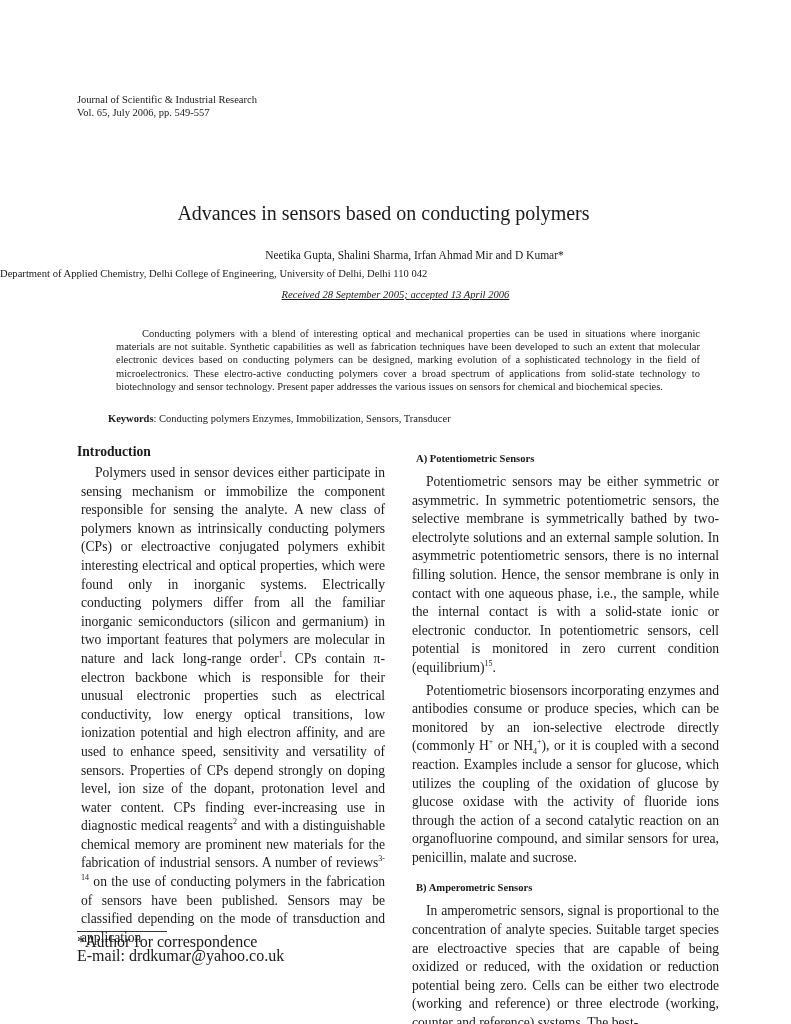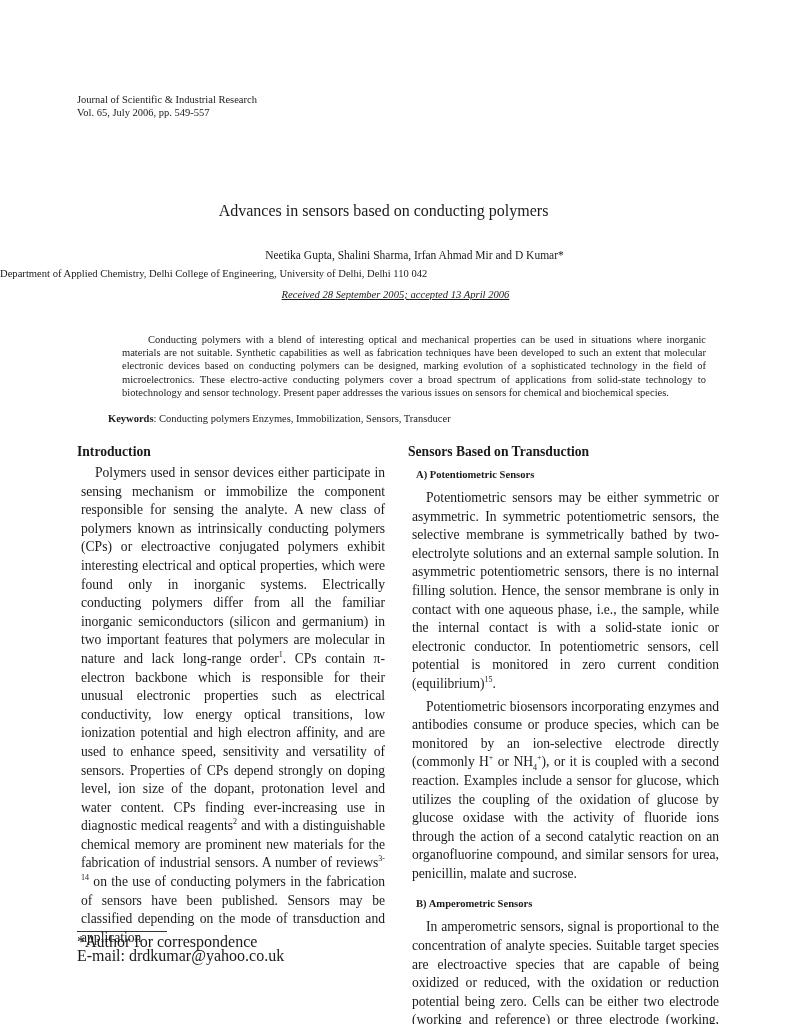--- a/index.html
+++ b/index.html
@@ -1,24 +1,24 @@
 <!DOCTYPE html>
 <html><head>
 <meta charset="utf-8">
 <style>
   html, body { margin: 0; padding: 0; background: #ffffff; }
   body { width: 791px; height: 1024px; position: relative; overflow: hidden;
          font-family: "Liberation Serif", "DejaVu Serif", serif; color: #1a1a1a; }
   .journal { position: absolute; left: 77px; top: 93px; font-size: 10.5px; line-height: 13px; }
-  .title { position: absolute; left: 0; width: 767px; top: 202px; text-align: center; font-size: 16px; }
+  .title { position: absolute; left: 0; width: 767px; top: 202px; text-align: center; font-size: 20px; }
   .authors { position: absolute; left: 0; width: 791px; top: 249px; text-align: center; font-size: 11.5px; padding-left: 19px; }
   .affil { position: absolute; left: 0; width: 791px; top: 268px; font-size: 10.6px; }
   .received { position: absolute; left: 0; width: 791px; top: 289px; text-align: center; font-size: 10.6px; font-style: italic; text-decoration: underline; }
   .abstract { position: absolute; left: 108px; width: 584px; top: 319px; font-size: 10.5px; line-height: 13.2px;
-              text-align: justify; text-indent: 26px; margin: 14px; }
+              text-align: justify; text-indent: 26px; margin: 8px; }
   .keywords { position: absolute; left: 108px; top: 413px; font-size: 10.5px; }
   .keywords b { font-weight: bold; }
   .col { position: absolute; top: 444px; font-size: 13.6px; line-height: 18.6px; }
   .col-left { left: 77px; width: 312px; }
   .col-right { left: 408px; width: 315px; }
   .col h2 { font-size: 13.6px; font-weight: bold; margin: 0; line-height: 16px; }
   .col h3 { font-size: 10.6px; font-weight: bold; margin: 8px; line-height: 13px; }
   .col p { margin: 4px; text-align: justify; text-indent: 14px; }
   .sub-b { margin-top: 14px !important; }
   sup { font-size: 8px; line-height: 0; }
@@ -42,21 +42,20 @@
 <p class="abstract">Conducting polymers with a blend of interesting optical and mechanical properties can be used in situations where inorganic materials are not suitable. Synthetic capabilities as well as fabrication techniques have been developed to such an extent that molecular electronic devices based on conducting polymers can be designed, marking evolution of a sophisticated technology in the field of microelectronics. These electro-active conducting polymers cover a broad spectrum of applications from solid-state technology to biotechnology and sensor technology. Present paper addresses the various issues on sensors for chemical and biochemical species.</p>
 
 <div class="keywords"><b>Keywords</b><span>: Conducting polymers Enzymes, Immobilization, Sensors, Transducer</span></div>
 
 <div class="col col-left">
   <h2>Introduction</h2>
   <p><span>Polymers used in sensor devices either participate in sensing mechanism or immobilize the component responsible for sensing the analyte. A new class of polymers known as intrinsically conducting polymers (CPs) or electroactive conjugated polymers exhibit interesting electrical and optical properties, which were found only in inorganic systems. Electrically conducting polymers differ from all the familiar inorganic semiconductors (silicon and germanium) in two important features that polymers are molecular in nature and lack long-range order</span><sup>1</sup><span>. CPs contain π-electron backbone which is responsible for their unusual electronic properties such as electrical conductivity, low energy optical transitions, low ionization potential and high electron affinity, and are used to enhance speed, sensitivity and versatility of sensors. Properties of CPs depend strongly on doping level, ion size of the dopant, protonation level and water content. CPs finding ever-increasing use in diagnostic medical reagents</span><sup>2</sup><span> and with a distinguishable chemical memory are prominent new materials for the fabrication of industrial sensors. A number of reviews</span><sup>3-14</sup><span> on the use of conducting polymers in the fabrication of sensors have been published. Sensors may be classified depending on the mode of transduction and application</span></p>
 </div>
 
 <div class="col col-right">
-  <h2>Sensors Based on Transduction</h2>
   <h3>A) Potentiometric Sensors</h3>
   <p><span>Potentiometric sensors may be either symmetric or asymmetric. In symmetric potentiometric sensors, the selective membrane is symmetrically bathed by two-electrolyte solutions and an external sample solution. In asymmetric potentiometric sensors, there is no internal filling solution. Hence, the sensor membrane is only in contact with one aqueous phase, i.e., the sample, while the internal contact is with a solid-state ionic or electronic conductor. In potentiometric sensors, cell potential is monitored in zero current condition (equilibrium)</span><sup>15</sup><span>.</span></p>
   <p><span>Potentiometric biosensors incorporating enzymes and antibodies consume or produce species, which can be monitored by an ion-selective electrode directly (commonly H</span><sup>+</sup><span> or NH</span><sub>4</sub><sup>+</sup><span>), or it is coupled with a second reaction. Examples include a sensor for glucose, which utilizes the coupling of the oxidation of glucose by glucose oxidase with the activity of fluoride ions through the action of a second catalytic reaction on an organofluorine compound, and similar sensors for urea, penicillin, malate and sucrose.</span></p>
   <h3 class="sub-b" style="margin-top:14px">B) Amperometric Sensors</h3>
   <p>In amperometric sensors, signal is proportional to the concentration of analyte species. Suitable target species are electroactive species that are capable of being oxidized or reduced, with the oxidation or reduction potential being zero. Cells can be either two electrode (working and reference) or three electrode (working, counter and reference) systems. The best-</p>
 </div>
 
 <div class="fn-rule"></div>
 <div class="footnote">
   <div>*Author for correspondence</div>

